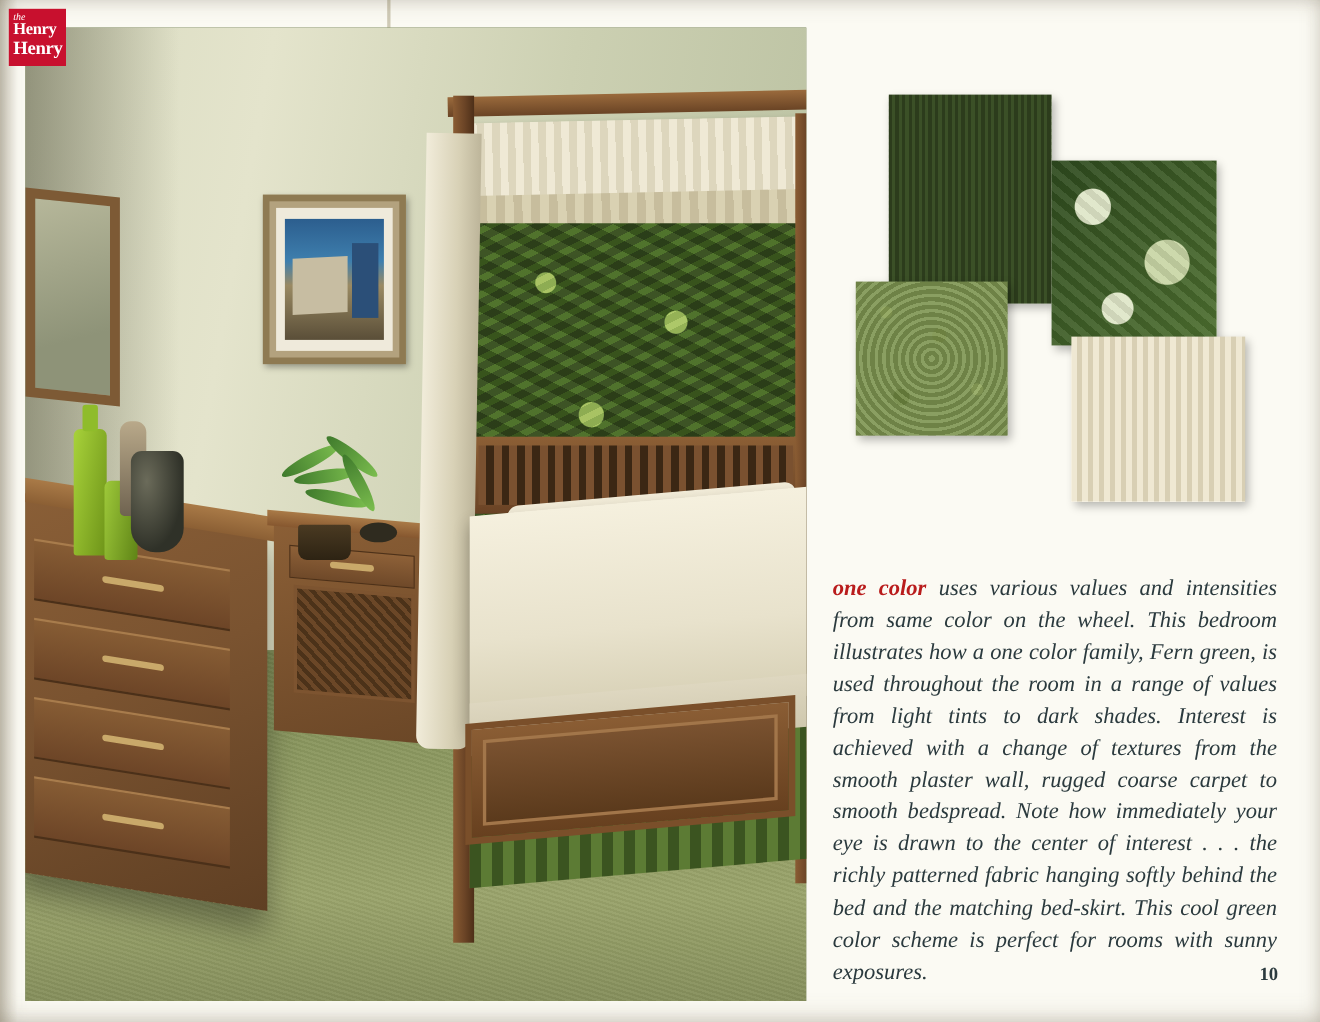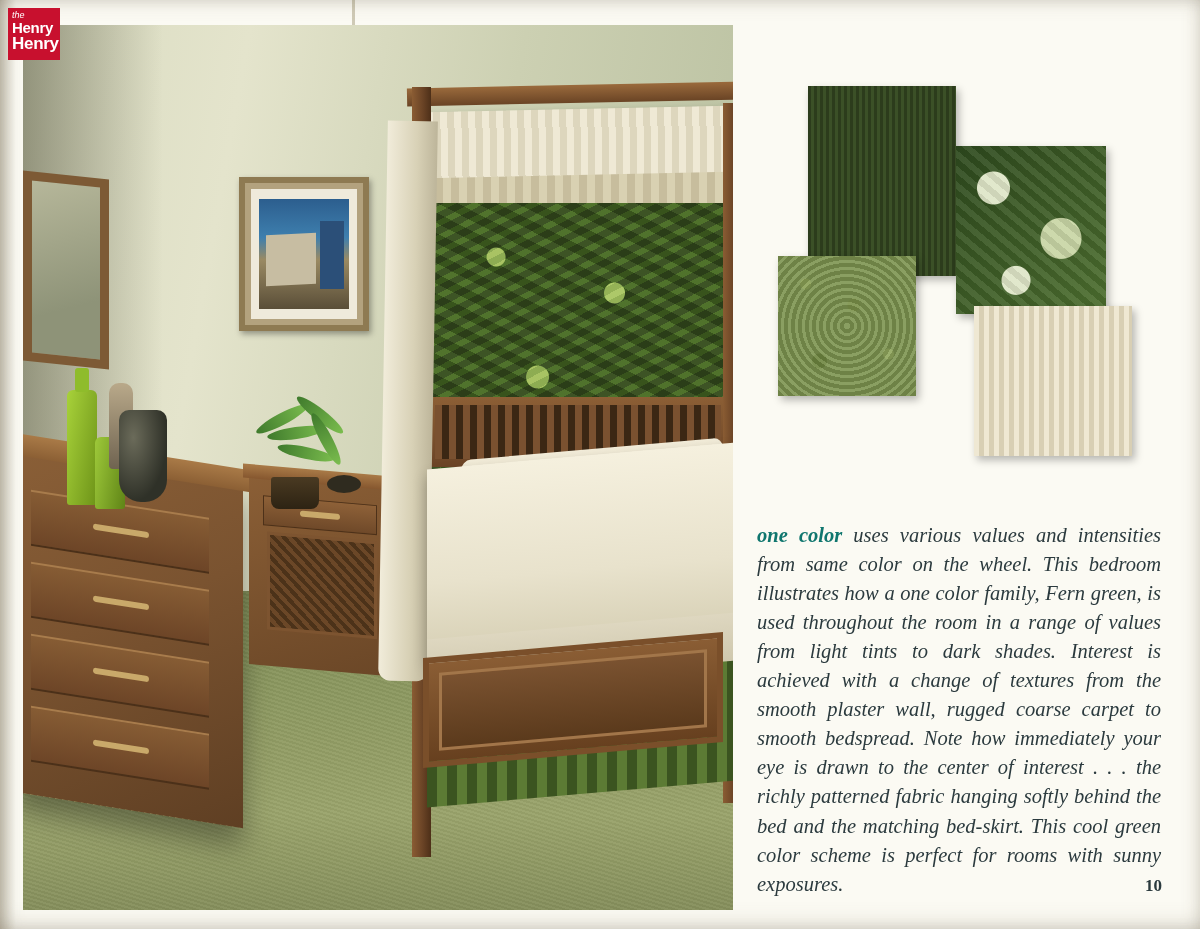--- a/index.html
+++ b/index.html
@@ -20,21 +20,21 @@
 
   
   #logo {
     position: absolute;
     left: 8px;
     top: 8px;
     width: 52px;
     height: 52px;
     background: #c8102e;
     color: #ffffff;
-    font-family: Liberation Sans, sans-serif;
+    font-family: Liberation Serif, serif;
     line-height: 1.02;
     z-index: 50;
     box-sizing: border-box;
     padding: 3px 4px 0 4px;
   }
   #logo .l1 { font-size: 9px; font-style: italic; display: block; }
   #logo .l2 { font-size: 15px; font-weight: bold; display: block; letter-spacing: -0.3px; }
   #logo .l3 { font-size: 17px; font-weight: bold; display: block; letter-spacing: -0.3px; }
 
   
@@ -362,21 +362,21 @@
     width: 404px;
     font-family: "Liberation Serif", serif;
     font-style: italic;
     font-size: 20.5px;
     line-height: 1.42;
     color: #2b3a3e;
     text-align: justify;
     text-justify: inter-word;
   }
   #text .lead {
-    color: #0f766e;
+    color: #b91c1c;
     font-weight: bold;
   }
   #pageno {
     position: absolute;
     right: 38px;
     top: 876px;
     font-family: "Liberation Serif", serif;
     font-weight: bold;
     font-size: 17px;
     color: #2b3a3e;

